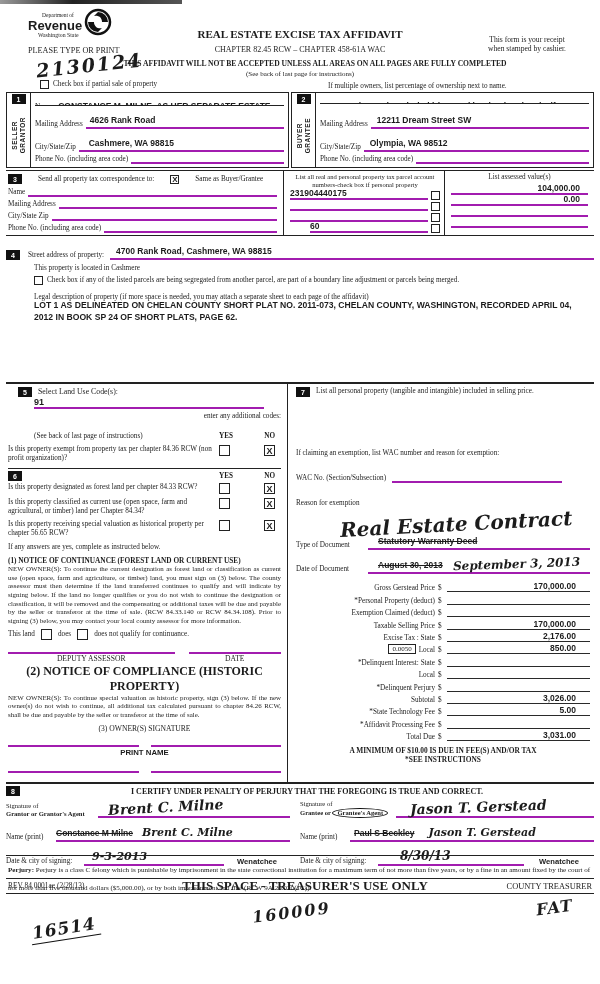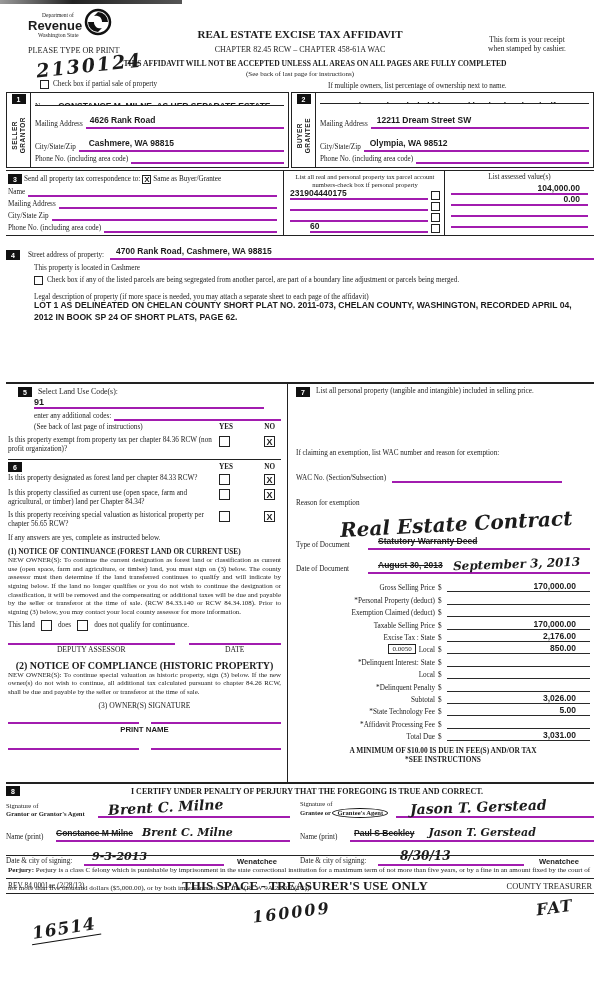--- a/index.html
+++ b/index.html
@@ -143,21 +143,21 @@
         <span class="lbl">Phone No. (including area code)</span>
         <span class="ul" style="flex:1;margin-left:3px;"></span>
       </div>
     </div>
   </div>
 </div>
 
 <div class="abs" style="top:170px;left:6px;width:588px;height:66px;border-top:1.5px solid #222;border-bottom:1.5px solid #222;display:flex;">
 
   <div style="width:277px;padding:3px 6px 0 2px;">
-    <div style="display:flex;align-items:center;gap:2px;">
+    <div style="display:flex;align-items:center;gap:16px;">
       <span class="nbox">3</span>
       <span class="lbl">Send all property tax correspondence to:</span>
       <span class="cb">X</span>
       <span class="lbl">Same as Buyer/Grantee</span>
     </div>
     <div class="frow" style="margin-top:4px;">
         <span class="lbl">Name</span>
         <span class="ul" style="flex:1;margin-left:3px;"></span>
       </div>
     <div class="frow">
@@ -228,21 +228,21 @@
 <div class="abs val" style="top:300px;left:34px;width:540px;font-size:8.6px;line-height:1.35;">LOT 1 AS DELINEATED ON CHELAN COUNTY SHORT PLAT NO. 2011-073, CHELAN COUNTY, WASHINGTON, RECORDED APRIL 04, 2012 IN BOOK SP 24 OF SHORT PLATS, PAGE 62.</div>
 
 <div class="abs" style="top:382px;left:6px;width:588px;height:400px;border-top:2px solid #222;display:flex;">
 
   <div style="width:282px;border-right:1.5px solid #222;padding:3px 6px 0 2px;">
     <div style="display:flex;align-items:center;gap:6px;margin-left:10px;">
       <span class="nbox">5</span>
       <span class="lbl" style="font-size:7.8px;">Select Land Use Code(s):</span>
     </div>
     <div class="ul val" style="margin-left:26px;width:230px;font-size:9px;">91</div>
-    <div class="frow" style="margin-left:26px;">
+    <div class="frow" style="margin-left:26px;flex-direction:column;">
         <span class="lbl">enter any additional codes:</span>
         <span class="ul" style="flex:1;margin-left:3px;"></span>
       </div>
     <div class="row" style="margin-left:26px;margin-top:2px;">
       <span class="lbl" style="flex:1;">(See back of last page of instructions)</span>
       <span class="qboxes" style="font-weight:bold;">
         <span class="lbl" style="font-weight:bold;">YES</span>
         <span class="lbl" style="font-weight:bold;">NO</span>
       </span>
     </div>
@@ -293,21 +293,21 @@
       <span class="lbl">does not qualify for continuance.</span>
     </div>
     <div class="row" style="margin-top:12px;gap:14px;">
       <span class="ul" style="flex:1.8;"></span>
         <span class="ul" style="flex:1;"></span>
     </div>
     <div class="row" style="gap:14px;">
       <span class="lbl" style="flex:1.8;text-align:center;font-size:7.6px;">DEPUTY ASSESSOR</span>
       <span class="lbl" style="flex:1;text-align:center;font-size:7.6px;">DATE</span>
     </div>
-    <div style="font-weight:bold;font-size:10px;text-align:center;margin-top:5px;">(2) NOTICE OF COMPLIANCE (HISTORIC PROPERTY)</div>
+    <div style="font-weight:bold;font-size:12px;text-align:center;">(2) NOTICE OF COMPLIANCE (HISTORIC PROPERTY)</div>
     <div class="lbl just" style="font-size:6.9px;">NEW OWNER(S): To continue special valuation as historic property, sign (3) below. If the new owner(s) do not wish to continue, all additional tax calculated pursuant to chapter 84.26 RCW, shall be due and payable by the seller or transferor at the time of sale.</div>
     <div style="font-weight:normal;font-size:7.6px;text-align:center;margin-top:4px;">(3) OWNER(S) SIGNATURE</div>
     <div class="row" style="margin-top:12px;gap:12px;">
       <span class="ul" style="flex:1;"></span>
         <span class="ul" style="flex:1;"></span>
     </div>
     <div style="font-weight:bold;font-size:7.8px;text-align:center;margin-top:1px;font-family:'Liberation Sans',sans-serif;">PRINT  NAME</div>
     <div class="row" style="margin-top:14px;gap:12px;">
       <span class="ul" style="flex:1;"></span>
         <span class="ul" style="flex:1;"></span>
@@ -335,21 +335,21 @@
     <div class="frow" style="margin-top:4px;">
       <span class="lbl" style="width:72px;">Date of Document</span>
       <span class="ul" style="flex:1;white-space:nowrap;">
         <span class="val struck" style="margin-left:10px;">August 30, 2013</span>
         <span class="hw" style="font-size:12px;display:inline-block;transform:rotate(-2deg);margin-left:6px;">September 3, 2013</span>
       </span>
     </div>
 
     <div style="margin-top:6px;">
       <div class="mrow">
-          <span class="mlabel">Gross Selling Price</span>
+          <span class="mlabel">Gross Gerstead Price</span>
           <span class="mdollar">$</span>
           <span class="mline">170,000.00</span>
         </div>
       <div class="mrow">
           <span class="mlabel">*Personal Property (deduct)</span>
           <span class="mdollar">$</span>
           <span class="mline"></span>
         </div>
       <div class="mrow">
           <span class="mlabel">Exemption Claimed (deduct)</span>
@@ -378,21 +378,21 @@
           <span class="mlabel">*Delinquent Interest:  State</span>
           <span class="mdollar">$</span>
           <span class="mline"></span>
         </div>
       <div class="mrow">
           <span class="mlabel">Local</span>
           <span class="mdollar">$</span>
           <span class="mline"></span>
         </div>
       <div class="mrow">
-          <span class="mlabel">*Delinquent Penalty</span>
+          <span class="mlabel">*Delinquent Perjury</span>
           <span class="mdollar">$</span>
           <span class="mline"></span>
         </div>
       <div class="mrow">
           <span class="mlabel">Subtotal</span>
           <span class="mdollar">$</span>
           <span class="mline">3,026.00</span>
         </div>
       <div class="mrow">
           <span class="mlabel">*State Technology Fee</span>

